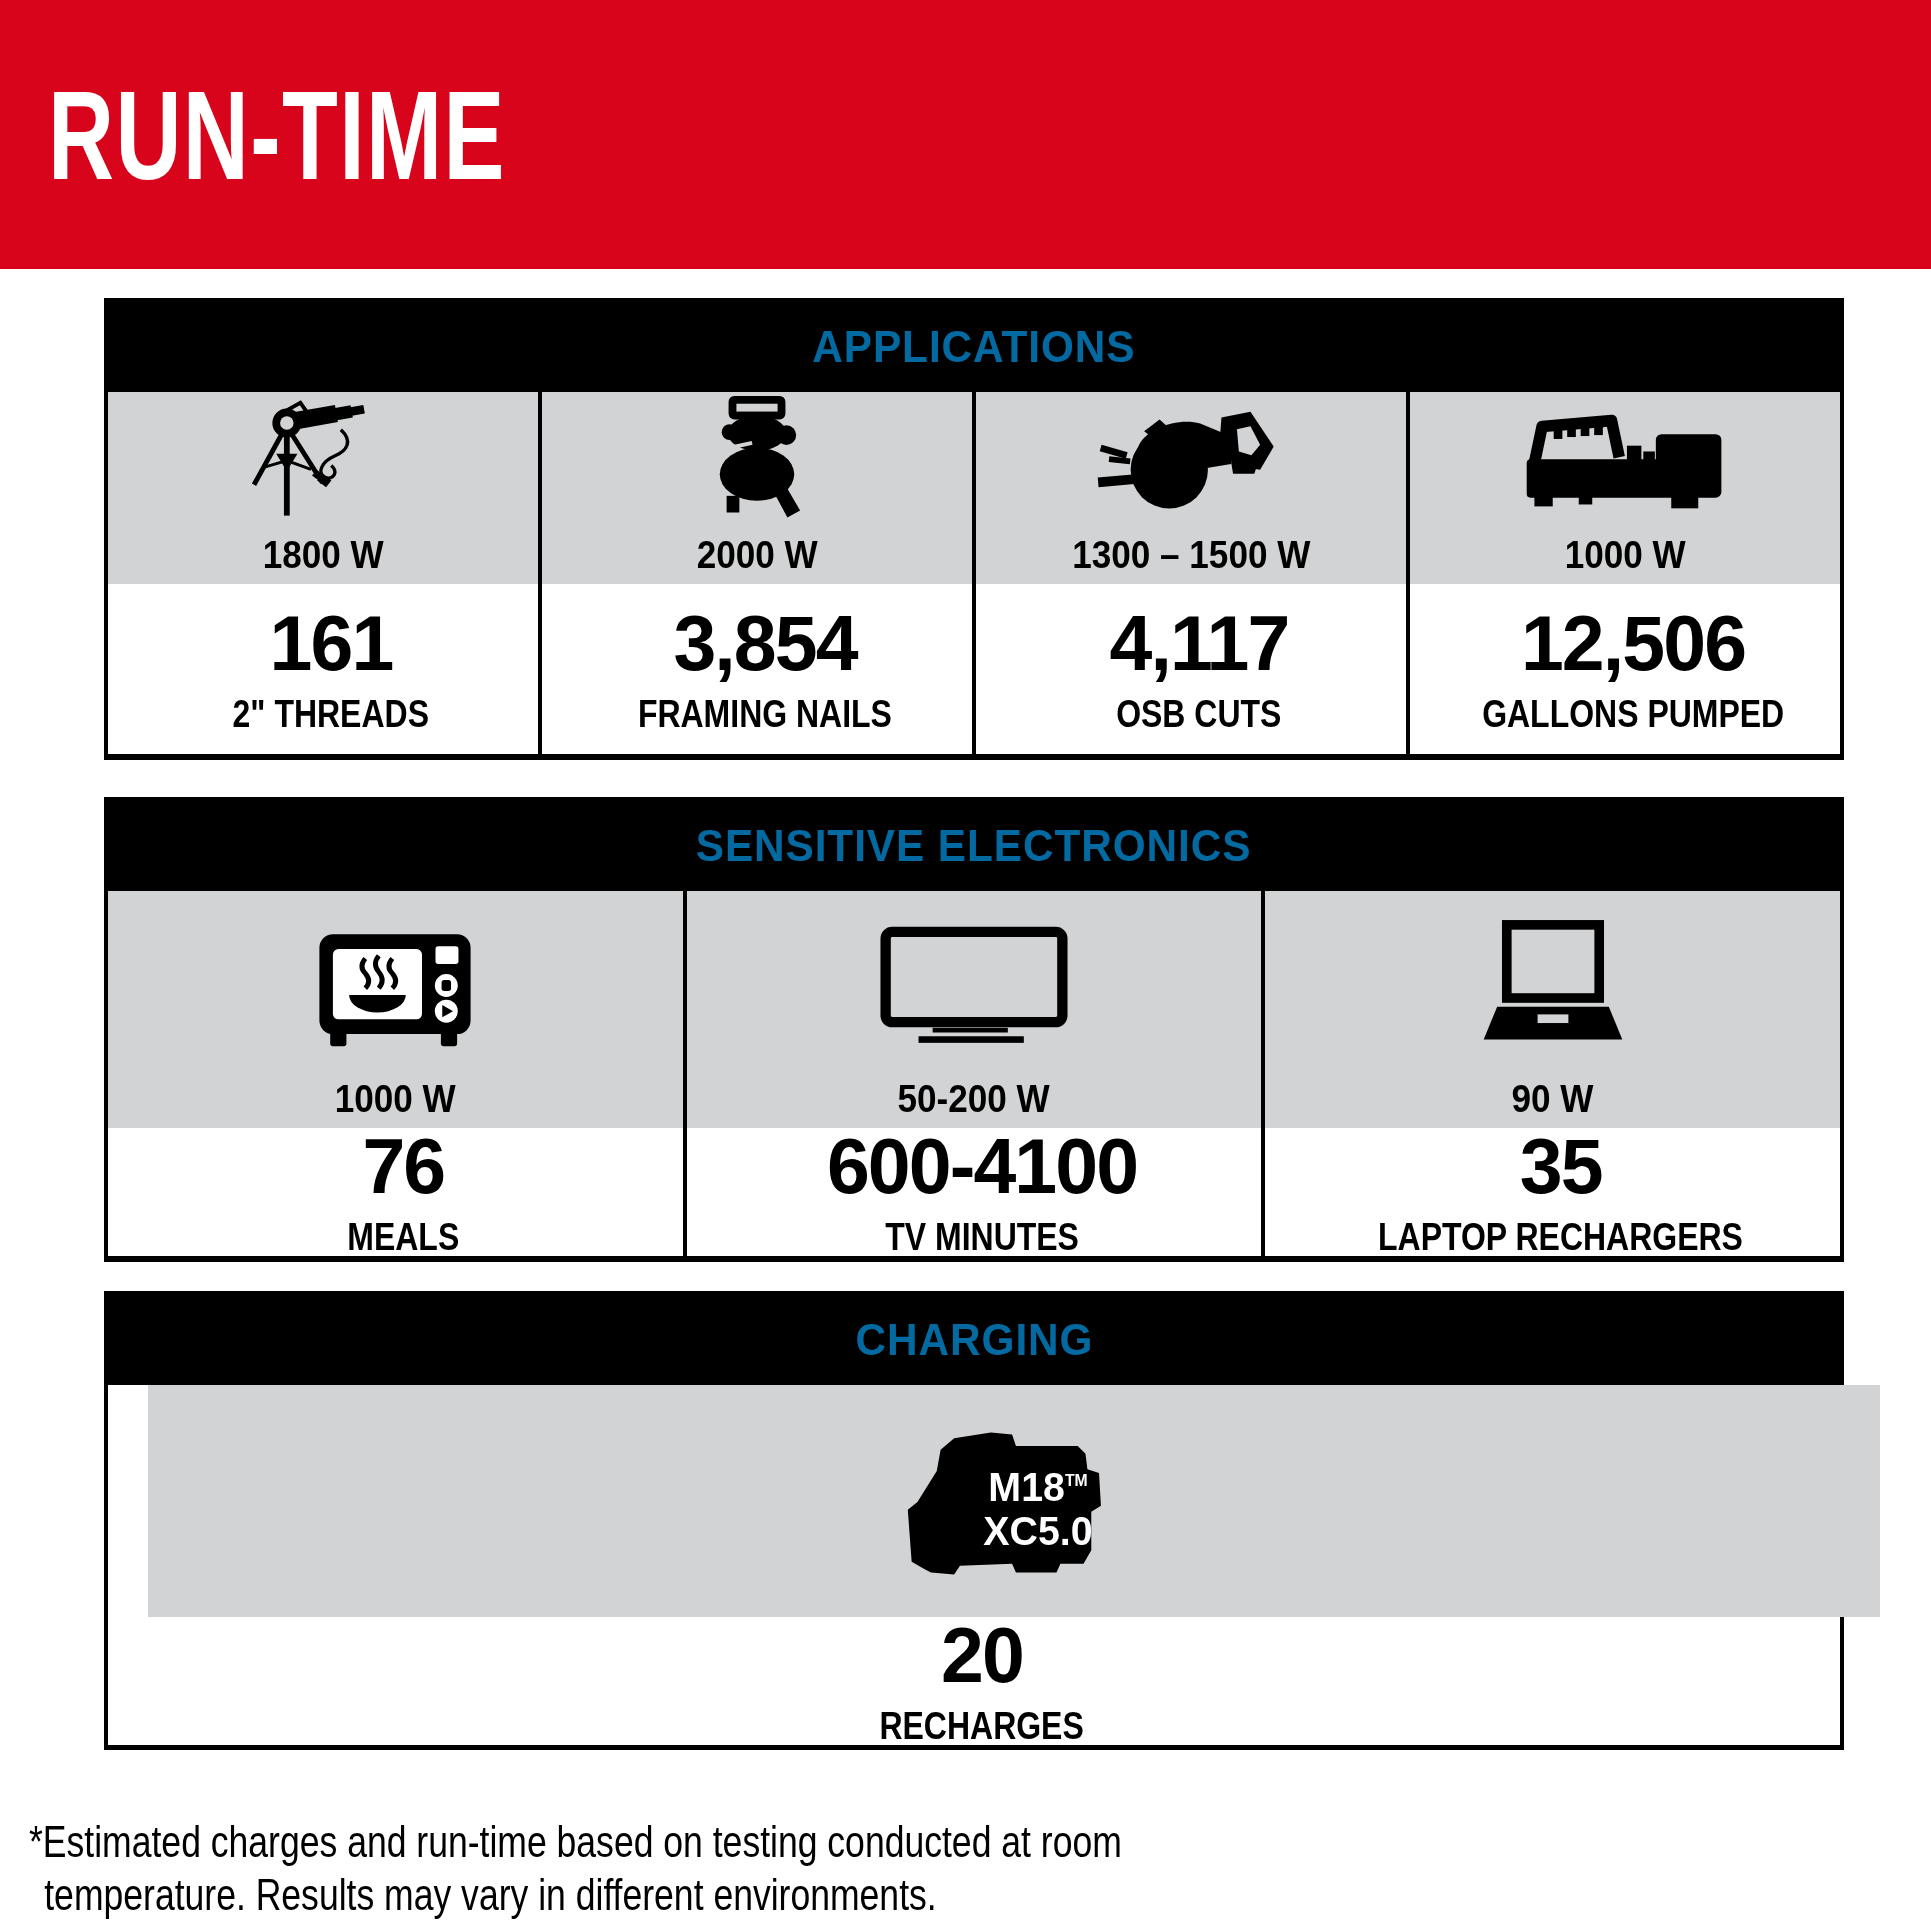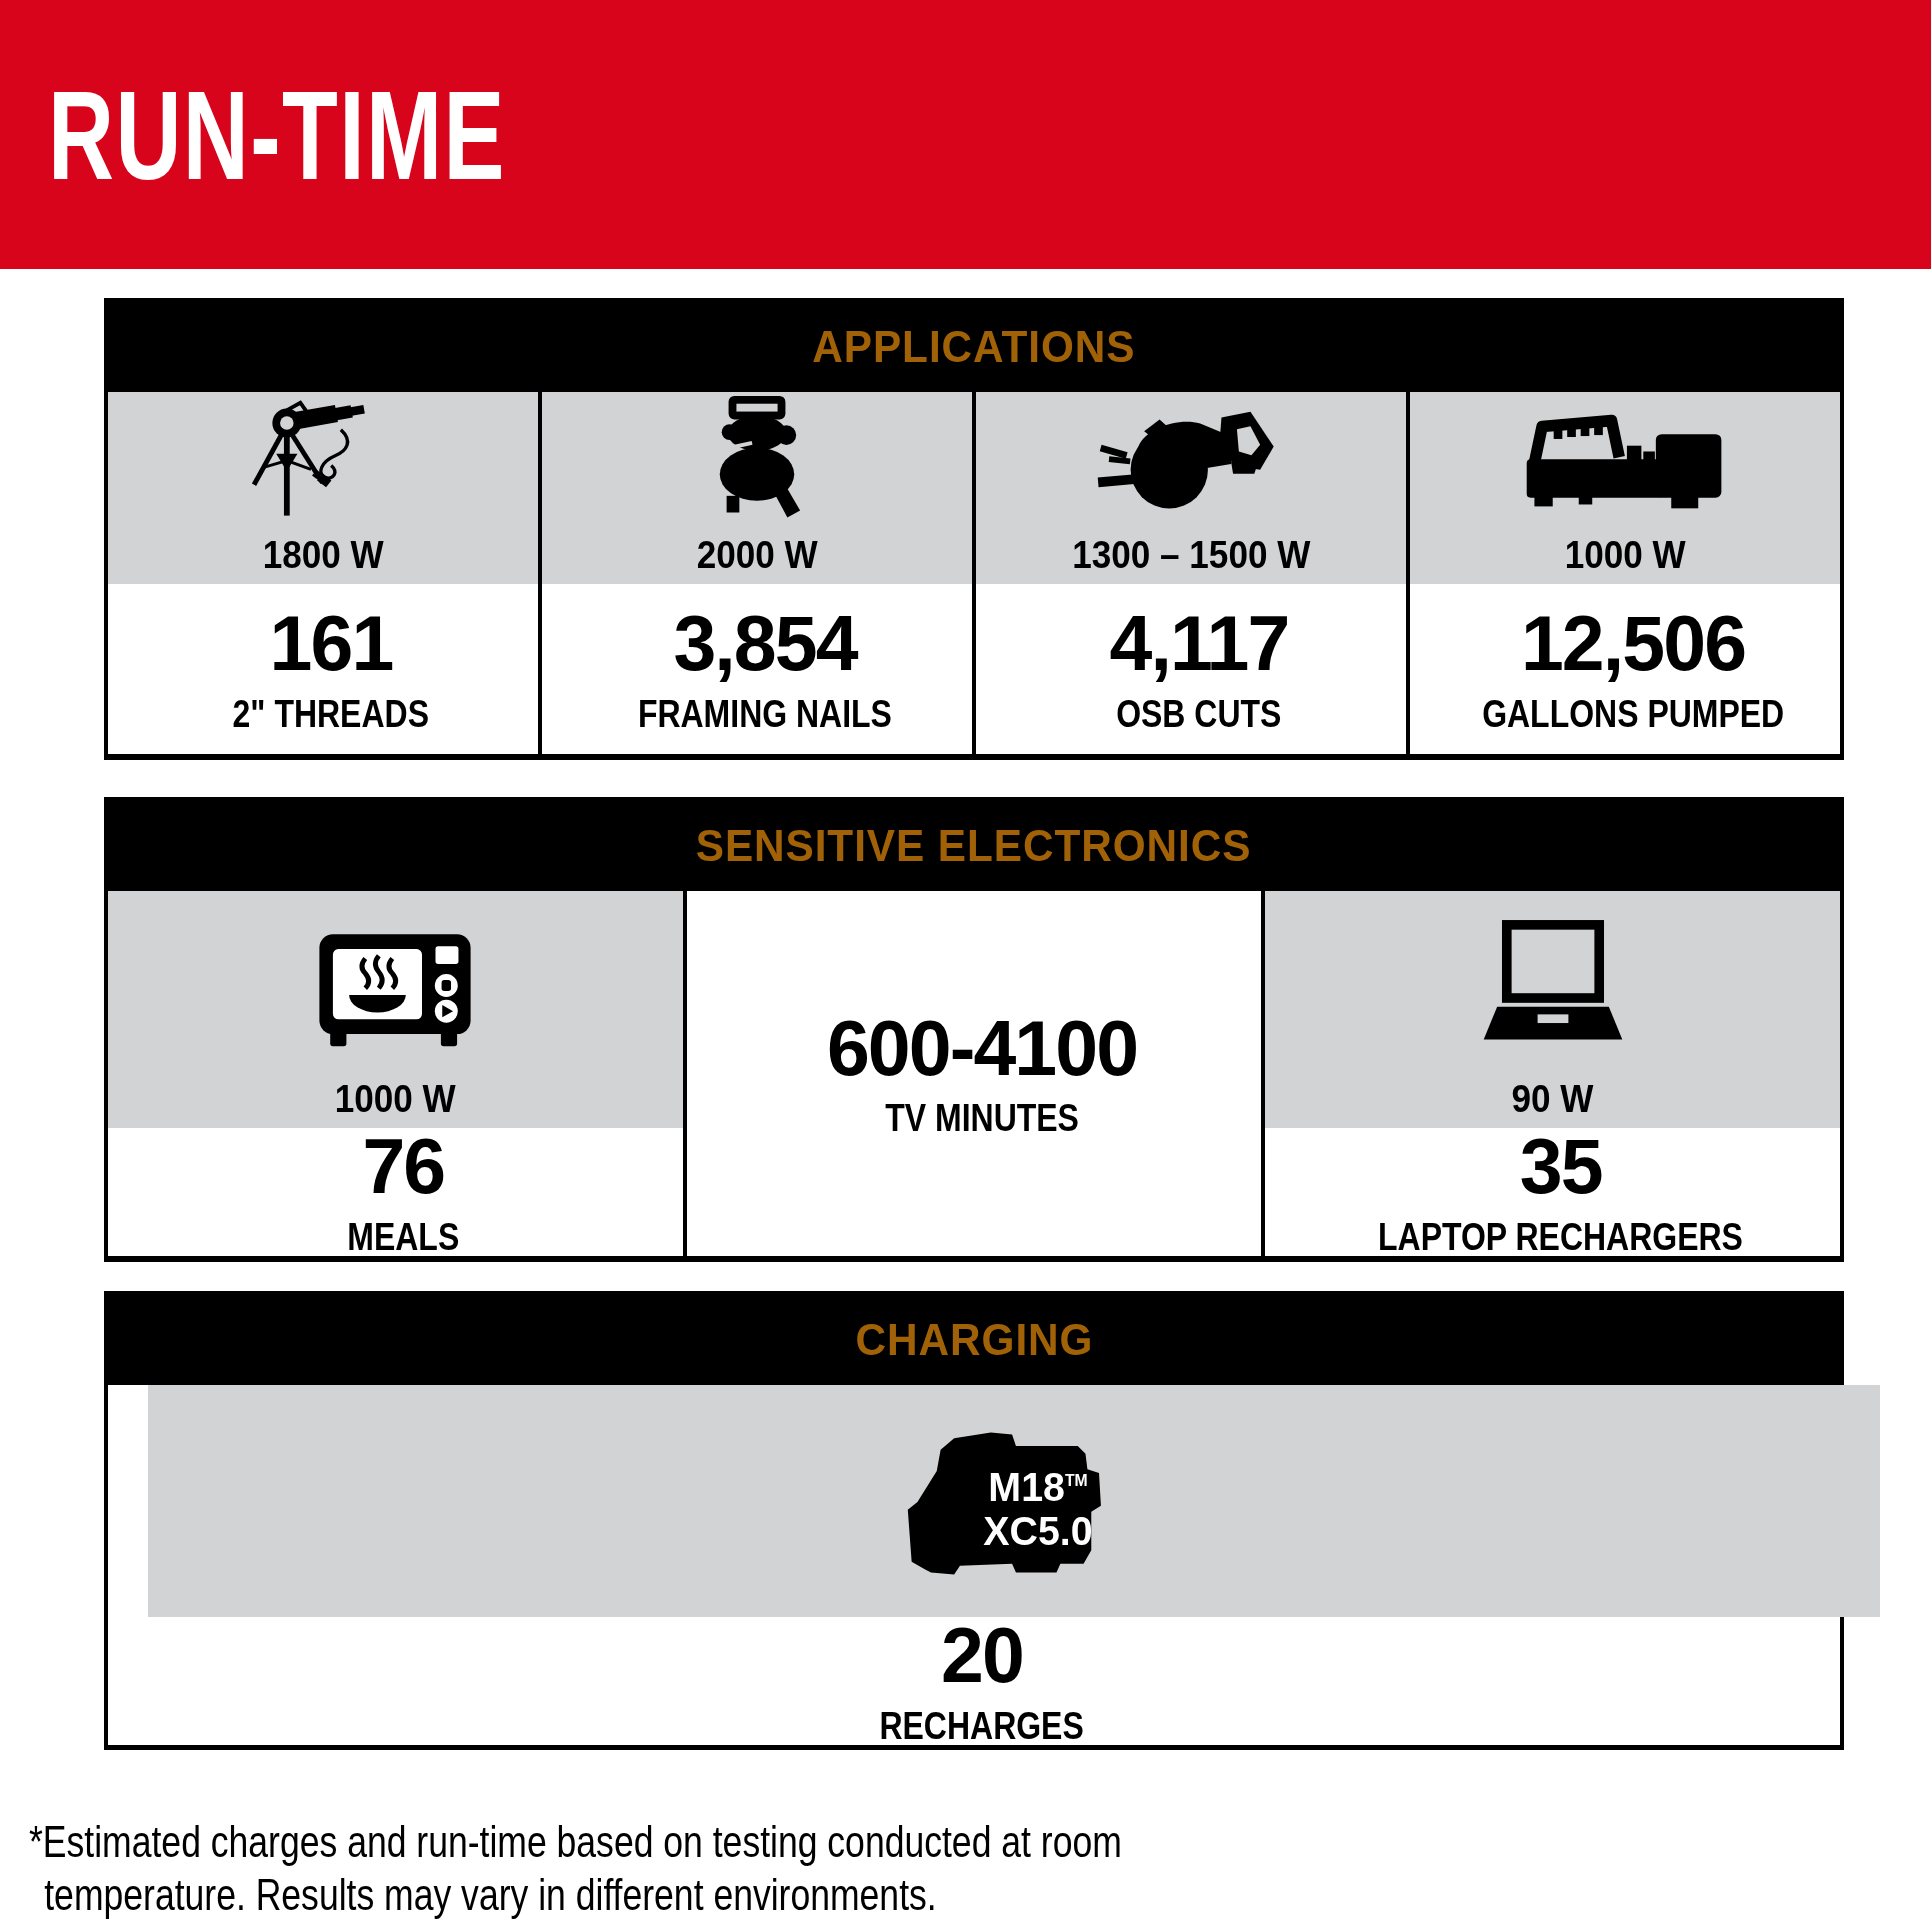--- a/index.html
+++ b/index.html
@@ -19,21 +19,21 @@
   
   .stat-table {
     position:absolute; left:104px; width:1740px;
     border:4.8px solid #000; border-bottom-width:6.8px; box-sizing:border-box;
     display:flex; flex-direction:column; background:#fff;
   }
   #applications-table { top:298px;  height:462px; }
   #electronics-table  { top:797px;  height:465px; }
   #charging-table     { top:1291px; height:459px; }
 
-  .hdr { flex:0 0 90px; background:#000; color:#a16207; display:flex; align-items:center; justify-content:center; }
+  .hdr { flex:0 0 90px; background:#000; color:#0369a1; display:flex; align-items:center; justify-content:center; }
   .hdr span { font-size:45px; font-weight:700; letter-spacing:1px; transform:scaleX(0.94); white-space:nowrap; }
 
   .row { flex:1 1 auto; display:flex; min-height:0; }
   .cellcol { flex:1 1 0; display:flex; flex-direction:column; border-left:4.8px solid #000; min-width:0; }
   .cellcol:first-child { border-left:none; }
 
   .gray  { background:#D2D3D4; display:flex; flex-direction:column; align-items:center; flex:0 0 auto; width:100%; }
   #applications-table .gray { height:192px; }
   #electronics-table  .gray { height:237px; }
   #charging-table     .gray { height:232px;margin-left:40px; }
@@ -224,20 +224,32 @@
           </div>
           <div class="watts">1000 W</div>
         </div>
         <div class="white">
           <div class="value">76</div>
           <div class="lbl">MEALS</div>
         </div>
       </div>
 
       <div class="cellcol">
+        <div class="gray">
+          <div class="iconbox">
+            <span>
+              <svg class="ic" width="188" height="119" viewBox="0 0 200 126">
+                <rect x="6" y="6" width="188" height="96" rx="7" fill="none" stroke="#000" stroke-width="11"></rect>
+                <rect x="56" y="108" width="80" height="5" fill="#000"></rect>
+                <rect x="41" y="117" width="112" height="7" fill="#000"></rect>
+              </svg>
+            </span>
+          </div>
+          <div class="watts">50-200 W</div>
+        </div>
         <div class="white">
           <div class="value">600-4100</div>
           <div class="lbl">TV MINUTES</div>
         </div>
       </div>
 
       <div class="cellcol">
         <div class="gray">
           <div class="iconbox">
             <span>

